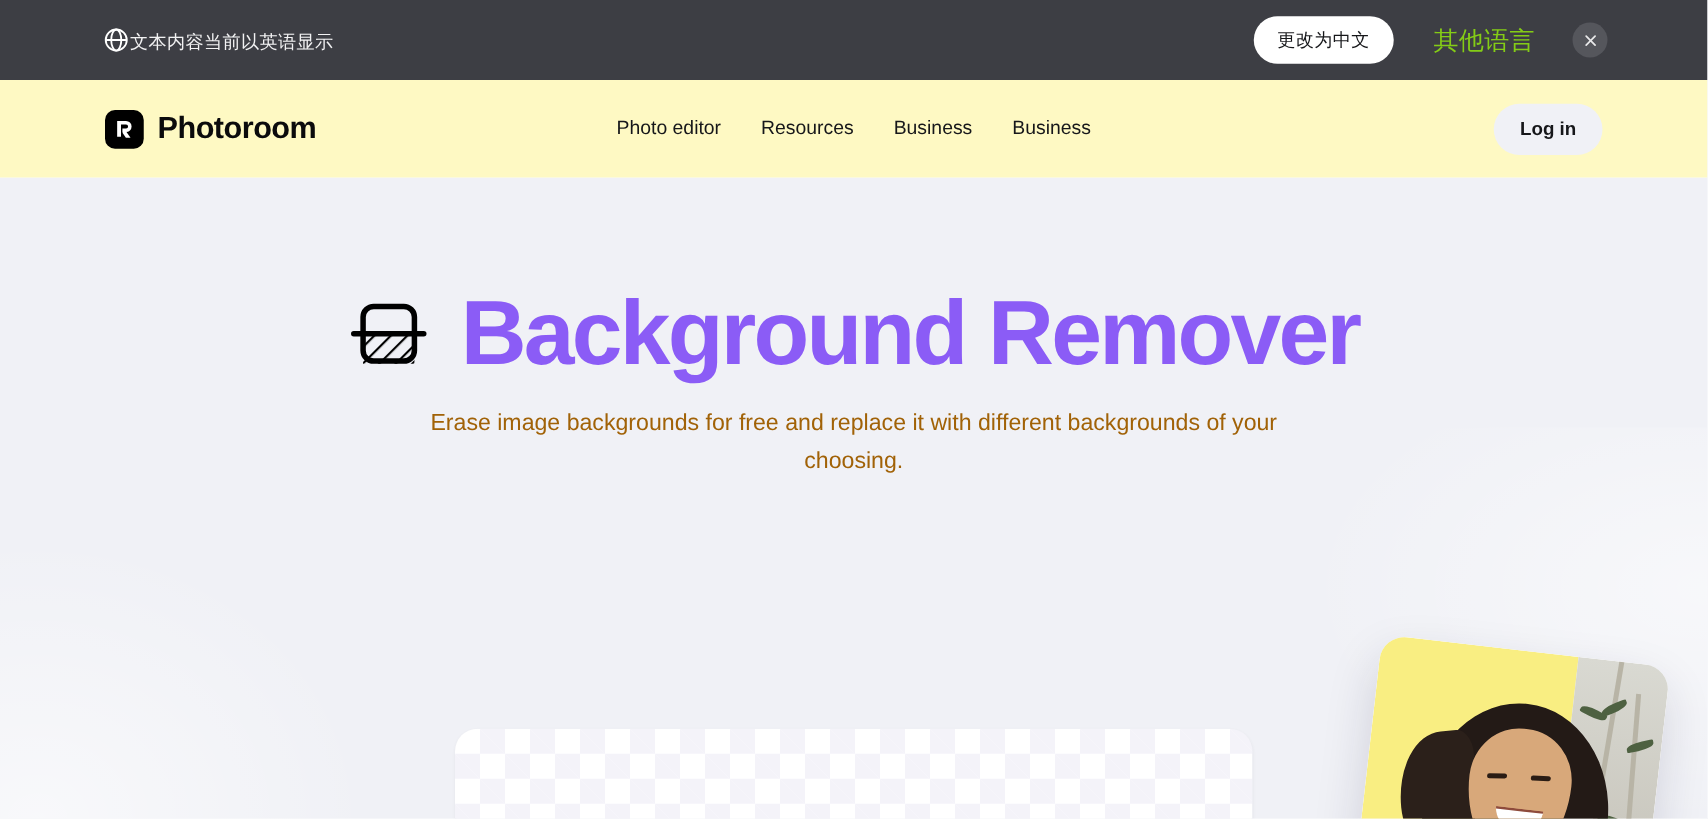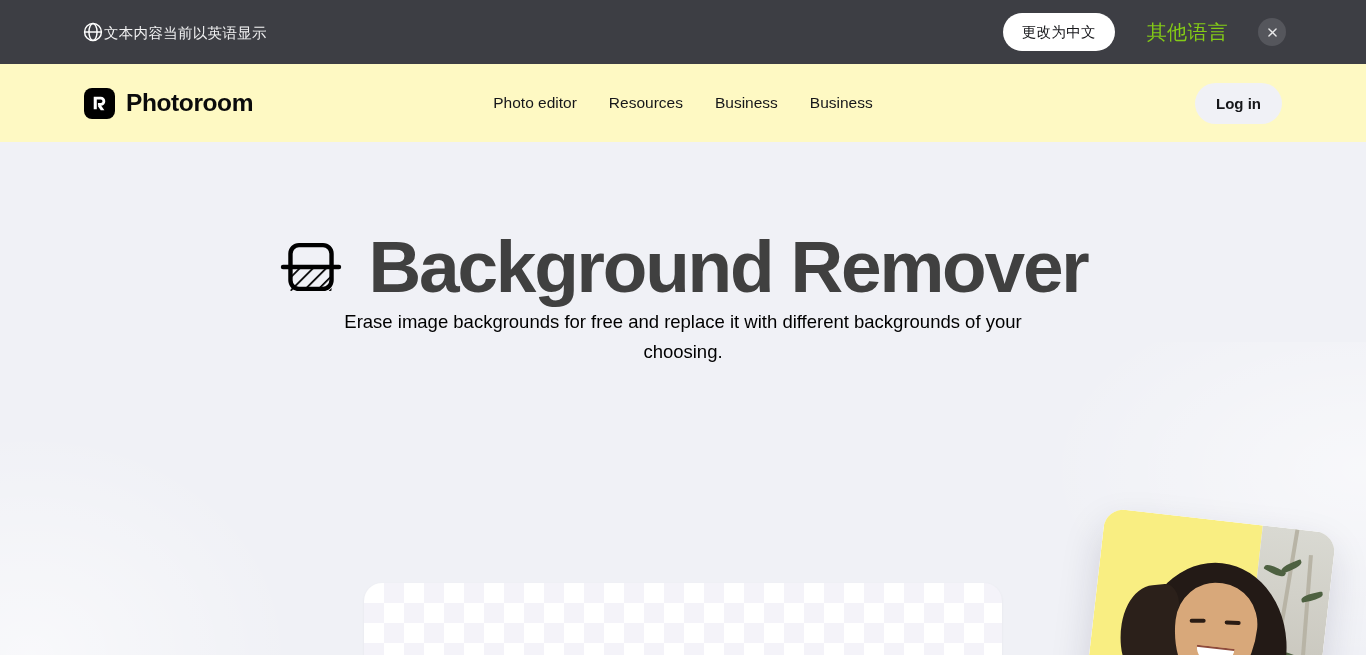--- a/index.html
+++ b/index.html
@@ -183,31 +183,31 @@
   .hero-title-row {
     display: flex;
     align-items: center;
     gap: 26px;
   }
   .hero-icon { width: 64px; height: 64px; display: block; flex: 0 0 auto; }
   .hero-title {
     font-size: 73px;
     line-height: 1;
     font-weight: bold;
-    color: #404040;
+    color: #8b5cf6;
     letter-spacing: -2.2px;
     white-space: nowrap;
   }
   .hero-sub {
-    margin-top: 4px;
+    margin-top: 20px;
     width: 712px;
     text-align: center;
     font-size: 18.5px;
     line-height: 30px;
-    color: #000000;
+    color: #a16207;
   }
 
   
   .dropzone {
     position: absolute;
     left: 364px;
     top: 441px;
     width: 638px;
     height: 380px;
     border-radius: 18px;

